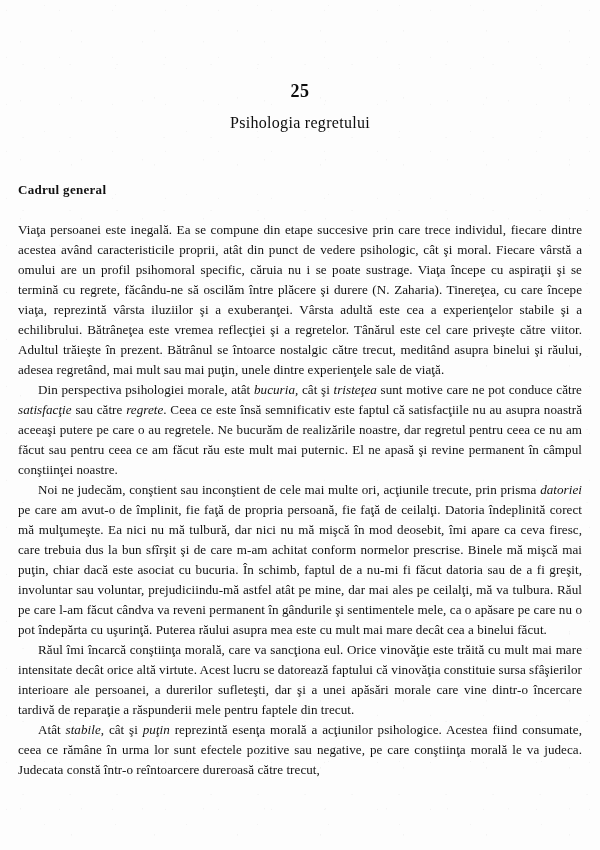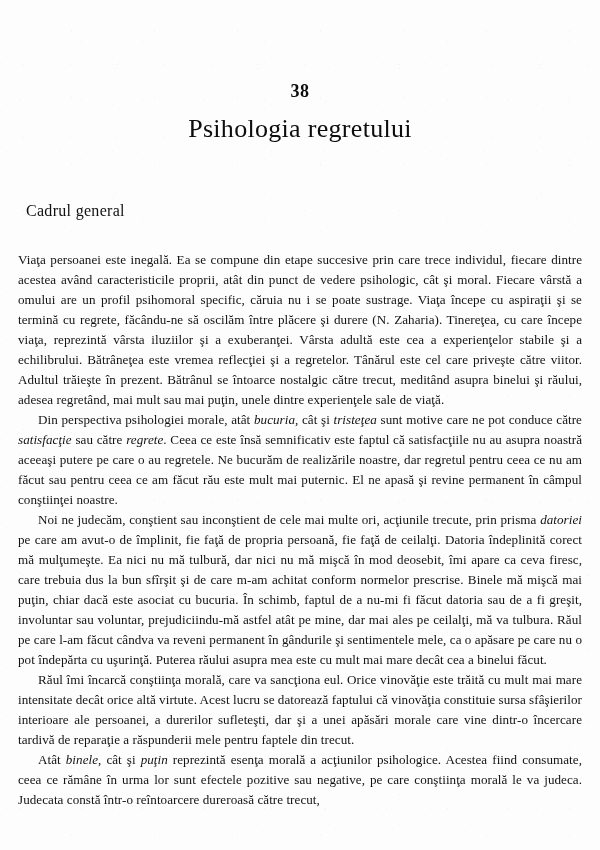--- a/index.html
+++ b/index.html
@@ -32,35 +32,35 @@
     font-weight: bold;
     letter-spacing: 0.4px;
     margin: 0;
     padding-top: 82px;
     line-height: 1.1;
     color: #0d0d0d;
   }
 
   .chapter-title {
     text-align: center;
-    font-size: 26px;
+    font-size: 16px;
     font-weight: normal;
     letter-spacing: 0.3px;
     margin: 0;
     padding-top: 12px;
     line-height: 1.15;
     color: #0d0d0d;
   }
 
   
   .section-heading {
-    font-size: 16px;
-    font-weight: normal;
+    font-size: 13px;
+    font-weight: bold;
     letter-spacing: 0.3px;
-    margin: 8px;
+    margin: 0;
     padding-top: 50px;
     padding-bottom: 0;
     color: #111;
   }
 
   
   .body-copy {
     padding-top: 22px;
   }
 
@@ -102,27 +102,27 @@
   }
 </style>
 </head>
 <body>
 
 <div class="page">
 
   <div class="scan-noise"></div>
 
   <div>
-    <div class="chapter-number">38</div>
+    <div class="chapter-number">25</div>
     <h1 class="chapter-title">Psihologia regretului</h1>
   </div>
 
   <h2 class="section-heading">Cadrul general</h2>
 
   <div class="body-copy">
     <p class="para">Viaţa persoanei este inegală. Ea se compune din etape succesive prin care trece individul, fiecare dintre acestea având caracteristicile proprii, atât din punct de vedere psihologic, cât şi moral. Fiecare vârstă a omului are un profil psihomoral specific, căruia nu i se poate sustrage. Viaţa începe cu aspiraţii şi se termină cu regrete, făcându-ne să oscilăm între plăcere şi durere (N. Zaharia). Tinereţea, cu care începe viaţa, reprezintă vârsta iluziilor şi a exuberanţei. Vârsta adultă este cea a experienţelor stabile şi a echilibrului. Bătrâneţea este vremea reflecţiei şi a regretelor. Tânărul este cel care priveşte către viitor. Adultul trăieşte în prezent. Bătrânul se întoarce nostalgic către trecut, meditând asupra binelui şi răului, adesea regretând, mai mult sau mai puţin, unele dintre experienţele sale de viaţă.</p>
     <p class="para indent">Din perspectiva psihologiei morale, atât <i>bucuria</i>, cât şi <i>tristeţea</i> sunt motive care ne pot conduce către <i>satisfacţie</i> sau către <i>regrete</i>. Ceea ce este însă semnificativ este faptul că satisfacţiile nu au asupra noastră aceeaşi putere pe care o au regretele. Ne bucurăm de realizările noastre, dar regretul pentru ceea ce nu am făcut sau pentru ceea ce am făcut rău este mult mai puternic. El ne apasă şi revine permanent în câmpul conştiinţei noastre.</p>
     <p class="para indent">Noi ne judecăm, conştient sau inconştient de cele mai multe ori, acţiunile trecute, prin prisma <i>datoriei</i> pe care am avut-o de împlinit, fie faţă de propria persoană, fie faţă de ceilalţi. Datoria îndeplinită corect mă mulţumeşte. Ea nici nu mă tulbură, dar nici nu mă mişcă în mod deosebit, îmi apare ca ceva firesc, care trebuia dus la bun sfîrşit şi de care m-am achitat conform normelor prescrise. Binele mă mişcă mai puţin, chiar dacă este asociat cu bucuria. În schimb, faptul de a nu-mi fi făcut datoria sau de a fi greşit, involuntar sau voluntar, prejudiciindu-mă astfel atât pe mine, dar mai ales pe ceilalţi, mă va tulbura. Răul pe care l-am făcut cândva va reveni permanent în gândurile şi sentimentele mele, ca o apăsare pe care nu o pot îndepărta cu uşurinţă. Puterea răului asupra mea este cu mult mai mare decât cea a binelui făcut.</p>
     <p class="para indent">Răul îmi încarcă conştiinţa morală, care va sancţiona eul. Orice vinovăţie este trăită cu mult mai mare intensitate decât orice altă virtute. Acest lucru se datorează faptului că vinovăţia constituie sursa sfâşierilor interioare ale persoanei, a durerilor sufleteşti, dar şi a unei apăsări morale care vine dintr-o încercare tardivă de reparaţie a răspunderii mele pentru faptele din trecut.</p>
-    <p class="para indent">Atât <i>binele</i>, cât şi <i>puţin</i> reprezintă esenţa morală a acţiunilor psihologice. Acestea fiind consumate, ceea ce rămâne în urma lor sunt efectele pozitive sau negative, pe care conştiinţa morală le va judeca. Judecata constă într-o reîntoarcere dureroasă către trecut,</p>
+    <p class="para indent">Atât <i>stabile</i>, cât şi <i>puţin</i> reprezintă esenţa morală a acţiunilor psihologice. Acestea fiind consumate, ceea ce rămâne în urma lor sunt efectele pozitive sau negative, pe care conştiinţa morală le va judeca. Judecata constă într-o reîntoarcere dureroasă către trecut,</p>
   </div>
 
 </div>
 
 </body></html>

